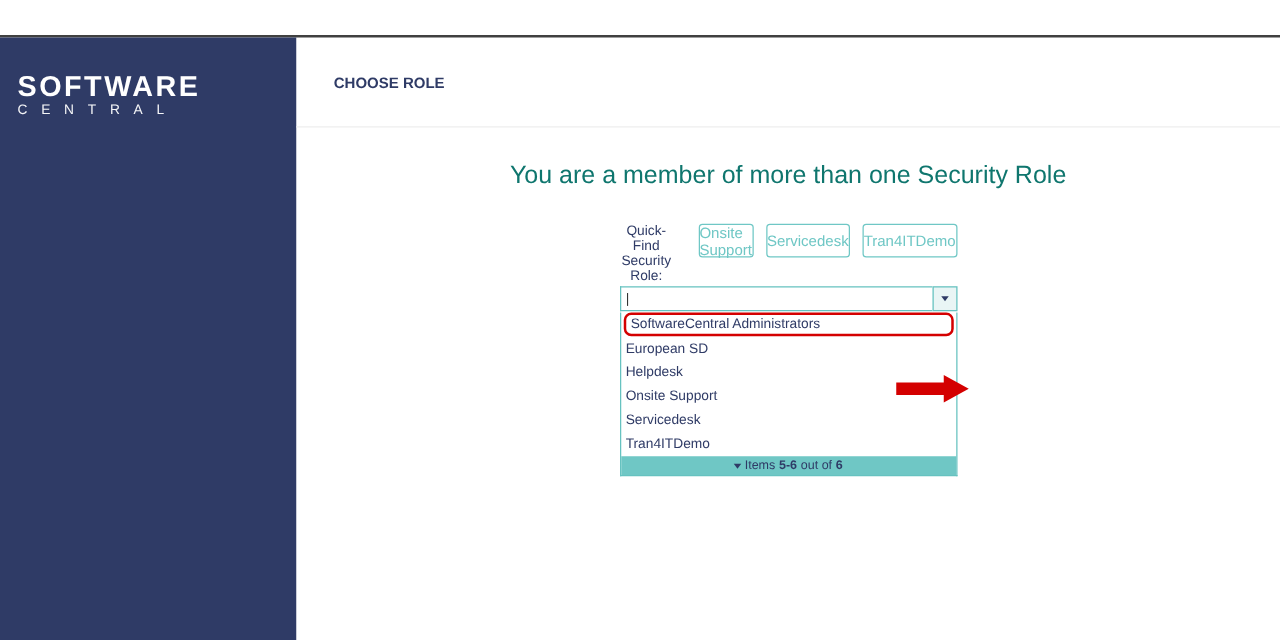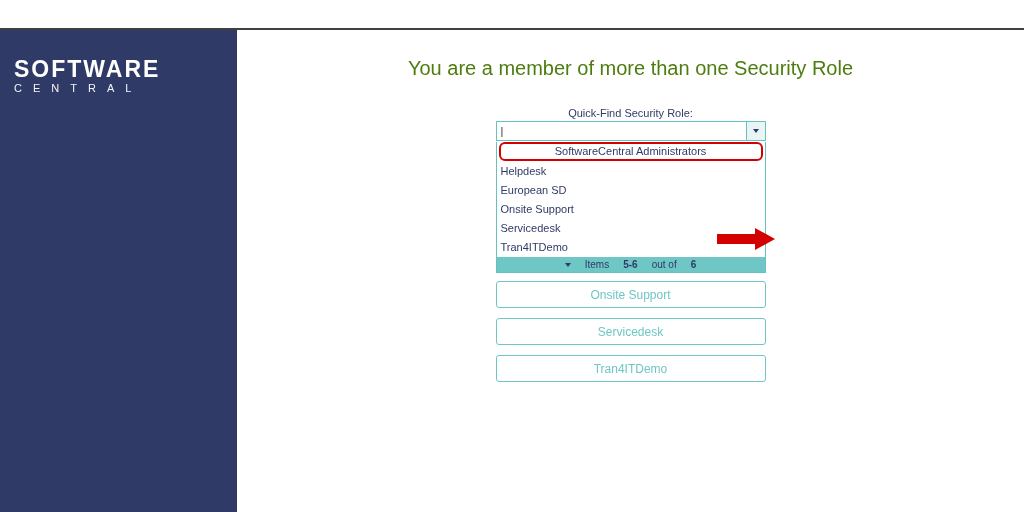--- a/index.html
+++ b/index.html
@@ -25,32 +25,32 @@
     color: #2f3b66;
     font-size: 12px;
     font-weight: 600;
   }
   .content {
     padding-top: 24px;
     position: relative;
   }
   .headline {
     text-align: center;
-    color: #4d7c0f;
+    color: #0f766e;
     font-weight: 300;
     font-size: 20px;
     line-height: 1.4;
   }
   .headline .l2 { display: block; }
 
   .stack {
     width: 270px;
     margin: 25px auto 0 auto;
     display: flex;
-    flex-direction: column;
+    flex-direction: row;
     gap: 10px;
     position: relative;
   }
   .quick-label {
     font-size: 11px;
     color: #2f3b66;
     text-align: center;
     margin-bottom: 2px;
   }
   .combo-wrap { position: relative; height: 20px; }
@@ -97,32 +97,31 @@
   .combo-item {
     padding: 2px 4px;
     color: #2f3b66;
     cursor: pointer;
     line-height: 15px;
   }
   .combo-item.hl {
     border: 2px solid #d40000;
     border-radius: 6px;
     margin: 1px 2px;
-    padding: 0 18px;
-    text-align: center;
+    padding: 0 4px;
   }
   .combo-foot {
     background: #6fc7c5;
     color: #2f3b66;
     font-size: 10px;
     height: 15px;
     display: flex;
     align-items: center;
     justify-content: center;
-    gap: 14px;
+    gap: 3px;
   }
   .combo-foot b { font-weight: 700; }
 
   .role-btn {
     height: 27px;
     border: 1px solid #6fc7c5;
     border-radius: 3px;
     background: #fff;
     color: #6fc7c5;
     font-size: 12px;
@@ -163,20 +162,23 @@
 <div class="app">
 
   <aside class="sidebar">
     <div class="logo">
       <div class="logo-top">SOFTWARE</div>
       <div class="logo-bot">CENTRAL</div>
     </div>
   </aside>
 
   <main class="main">
+    <div class="topbar">
+      <span>CHOOSE ROLE</span>
+    </div>
 
     <div class="content">
       <div class="headline">
         <span>You are a member of more than one Security Role</span>
       </div>
 
       <div class="stack">
 
         <div>
           <div class="quick-label">Quick-Find Security Role:</div>
@@ -184,22 +186,22 @@
           <div class="combo-wrap">
             <div class="combo">
               <div class="combo-row">
                 <input class="combo-input" type="text" value="|" style="">
                 <div class="combo-btn">
                   <span class="tri-down"></span>
                 </div>
               </div>
               <div class="combo-list">
                 <div class="combo-item hl">SoftwareCentral Administrators</div>
+                <div class="combo-item">European SD</div>
                 <div class="combo-item">Helpdesk</div>
-                <div class="combo-item">European SD</div>
                 <div class="combo-item">Onsite Support</div>
                 <div class="combo-item">Servicedesk</div>
                 <div class="combo-item">Tran4ITDemo</div>
                 <div class="combo-foot">
                   <span class="tri-down"></span>
                   <span>Items</span>
                   <b>5-6</b>
                   <span>out of</span>
                   <b>6</b>
                 </div>

